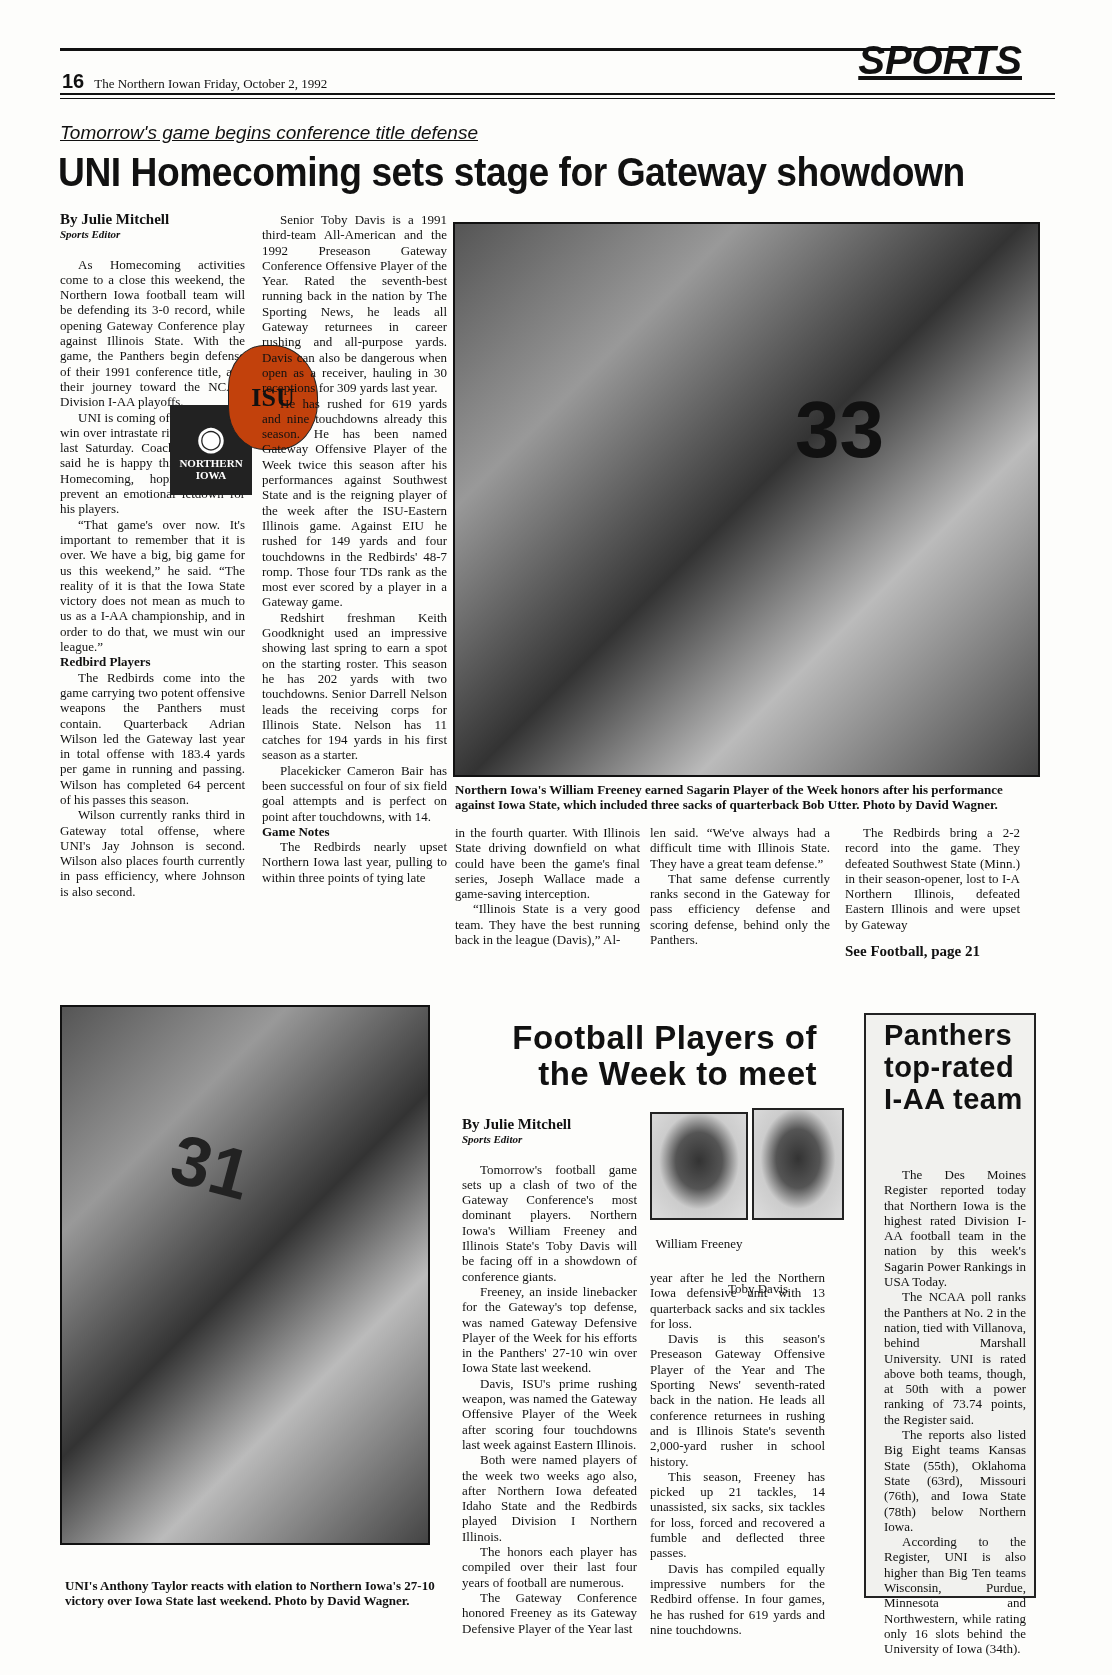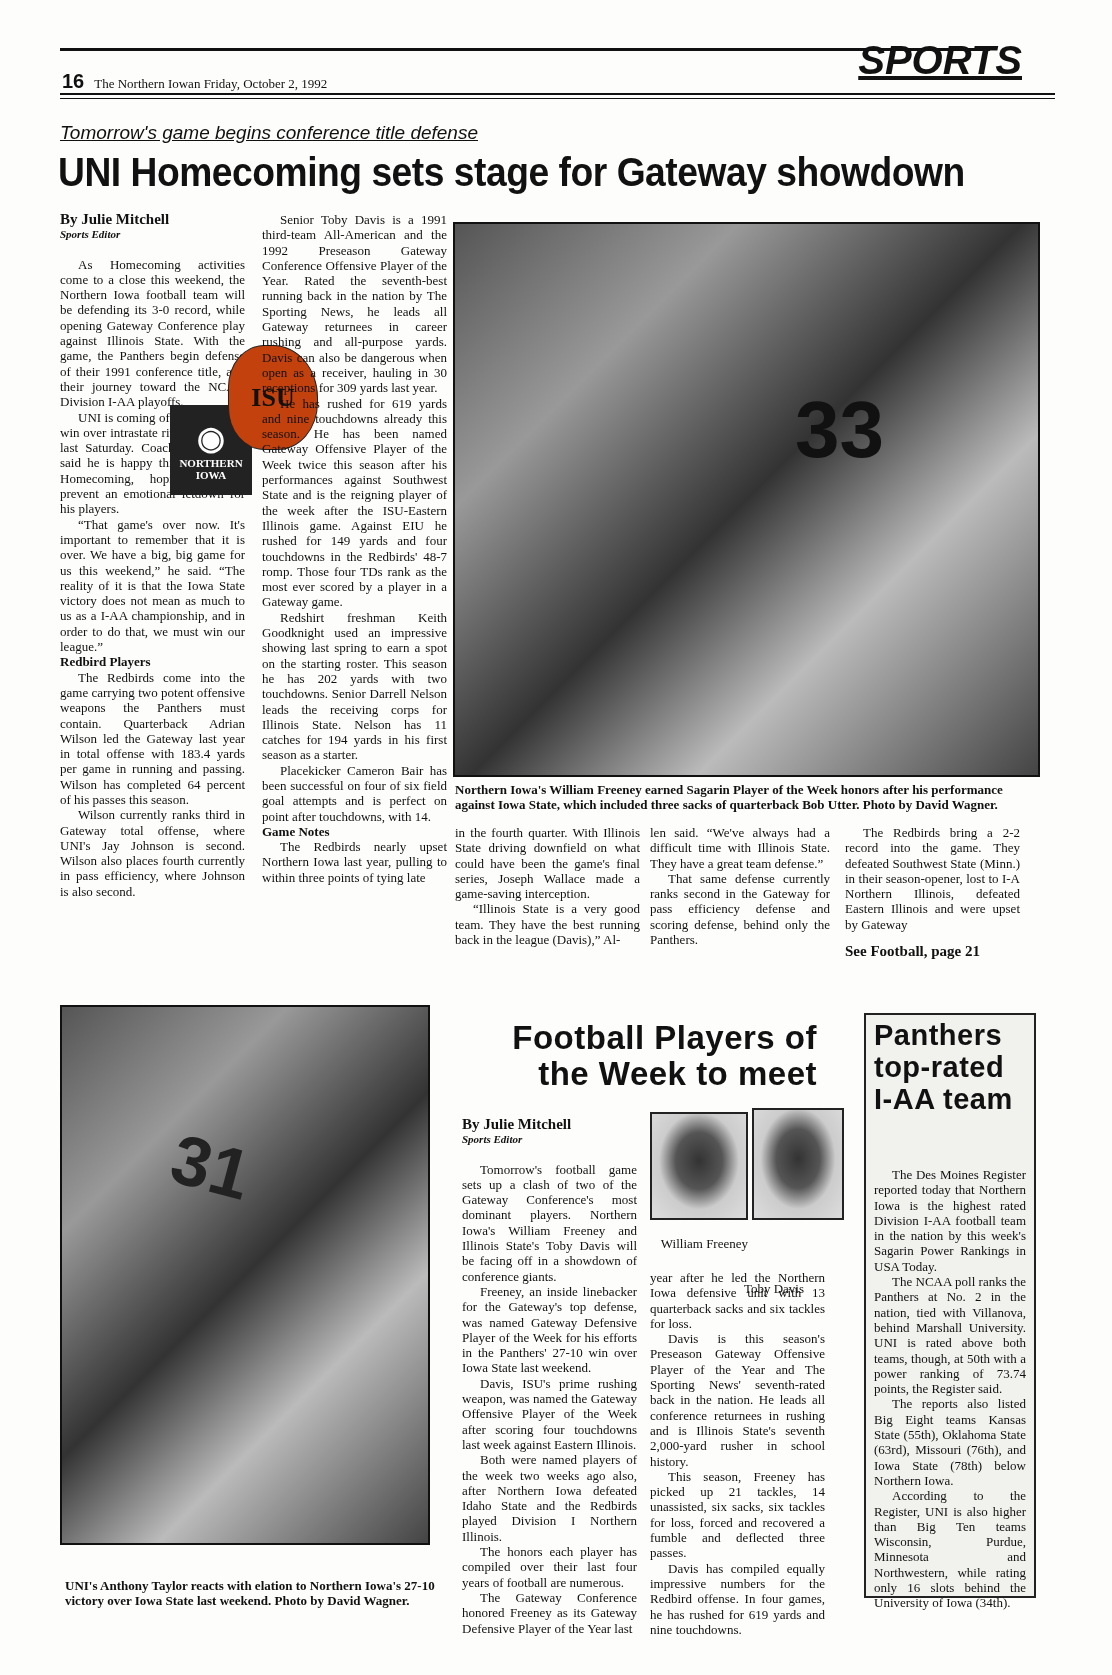--- a/index.html
+++ b/index.html
@@ -18,23 +18,23 @@
   .col p { text-indent: 18px; }
   .col p.ni { text-indent: 0; }
   .byline { font-weight: bold; font-size: 15px; }
   .role { font-style: italic; font-size: 11px; margin-bottom: 14px; font-weight: bold; }
   .subhead { font-weight: bold; font-size: 13px; text-indent: 0 !important; }
   .photo { background: linear-gradient(135deg, #555 0%, #999 25%, #333 50%, #bbb 70%, #444 100%); border: 2px solid #111; overflow: hidden; }
   .photo .lbl { position: absolute; color: #eee; font-family: "Liberation Sans", sans-serif; font-weight: bold; }
   .caption { font-weight: bold; font-size: 13px; line-height: 15px; }
   .logo { border: 1px solid #222; background: #c2410c; display: flex; align-items: center; justify-content: center; font-family: "Liberation Serif", serif; font-weight: bold; }
   .h2 { font-family: "Liberation Sans", sans-serif; font-weight: bold; font-size: 33px; line-height: 36px; letter-spacing: 0.5px; }
-  .box { border: 2px solid #222; background: #f1f1ee; }
+  .box { border: 2px solid #222; background: #f1f1ee; padding-left: 10px; }
   .mug { border: 2px solid #222; background: radial-gradient(ellipse at 50% 45%, #333 0%, #555 35%, #ccc 60%, #ddd 100%); }
-  .mugname { font-size: 13px; text-align: right; line-height: 15px; }
+  .mugname { font-size: 13px; text-align: center; line-height: 15px; }
   .seefoot { font-weight: bold; font-size: 15px; }
 </style>
 </head>
 <body>
 
 <div class="abs rule-top"></div>
 <div class="abs folio">
   <span class="pg">16</span>
   <span class="line">The Northern Iowan Friday, October 2, 1992</span>
 </div>

